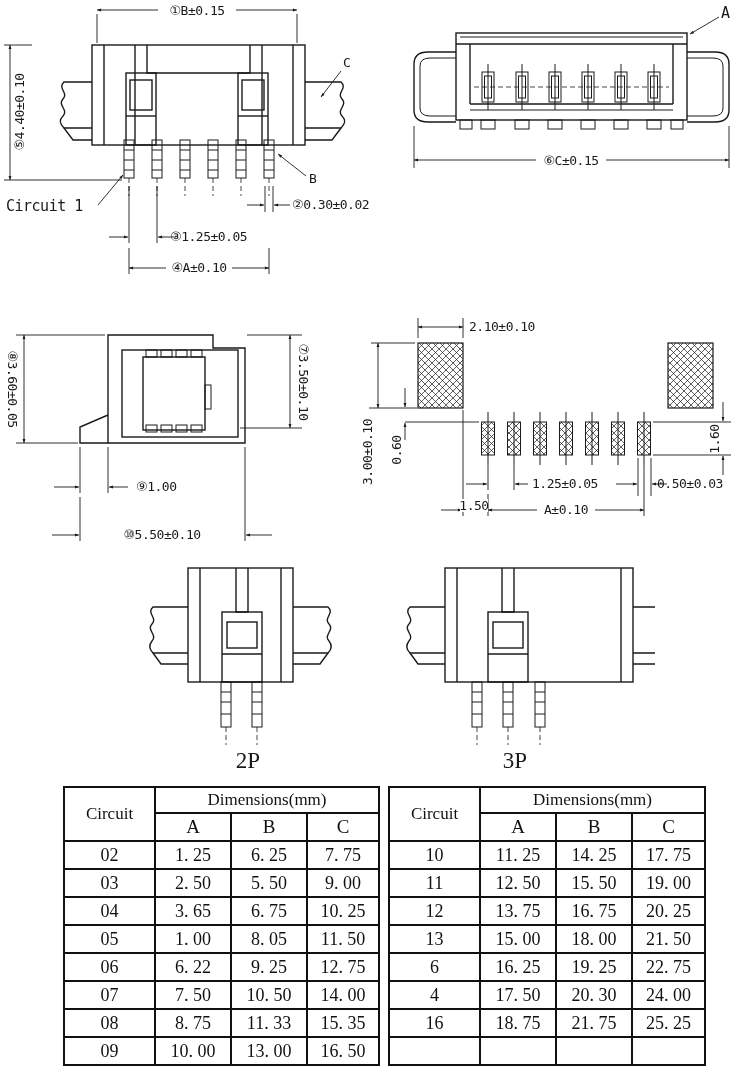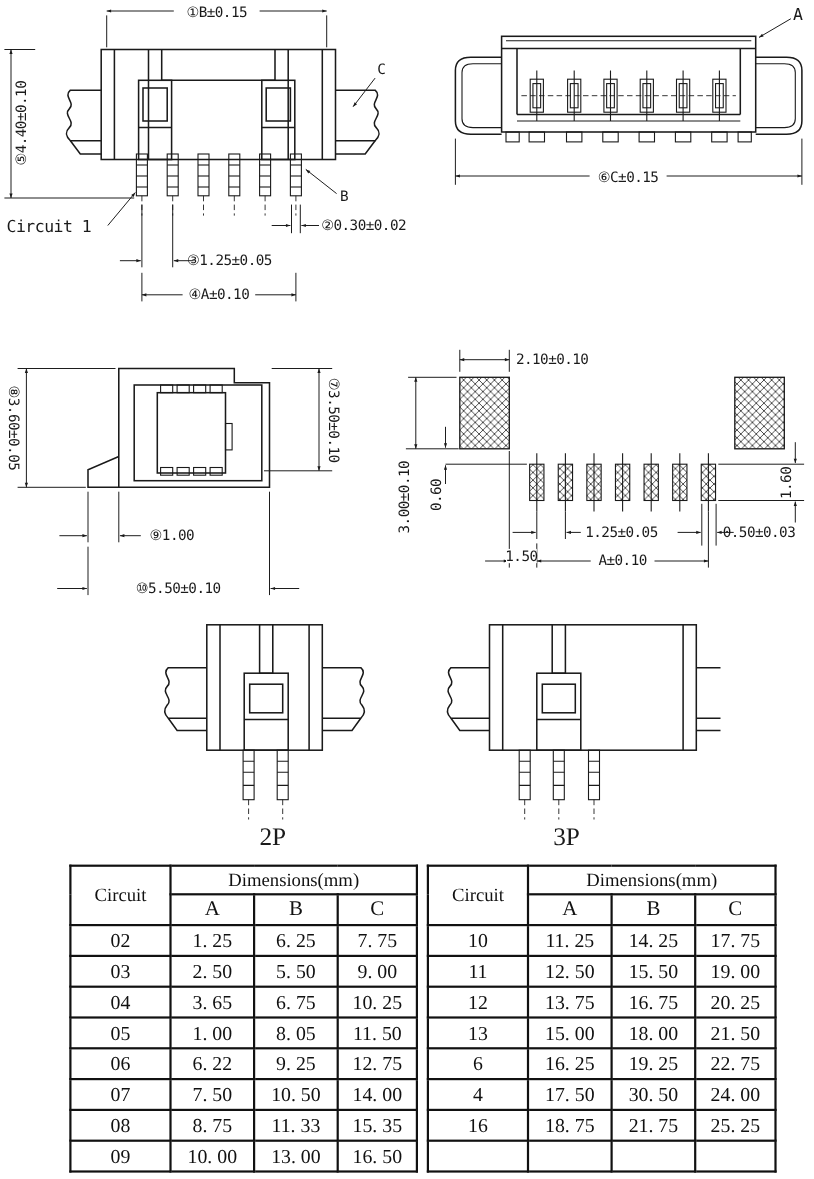--- a/index.html
+++ b/index.html
@@ -523,21 +523,21 @@
       </tr>
       <tr>
         <td>6</td>
         <td>16. 25</td>
         <td>19. 25</td>
         <td>22. 75</td>
       </tr>
       <tr>
         <td>4</td>
         <td>17. 50</td>
-        <td>30. 50</td>
+        <td>20. 30</td>
         <td>24. 00</td>
       </tr>
       <tr>
         <td>16</td>
         <td>18. 75</td>
         <td>21. 75</td>
         <td>25. 25</td>
       </tr>
       <tr>
         <td></td>

